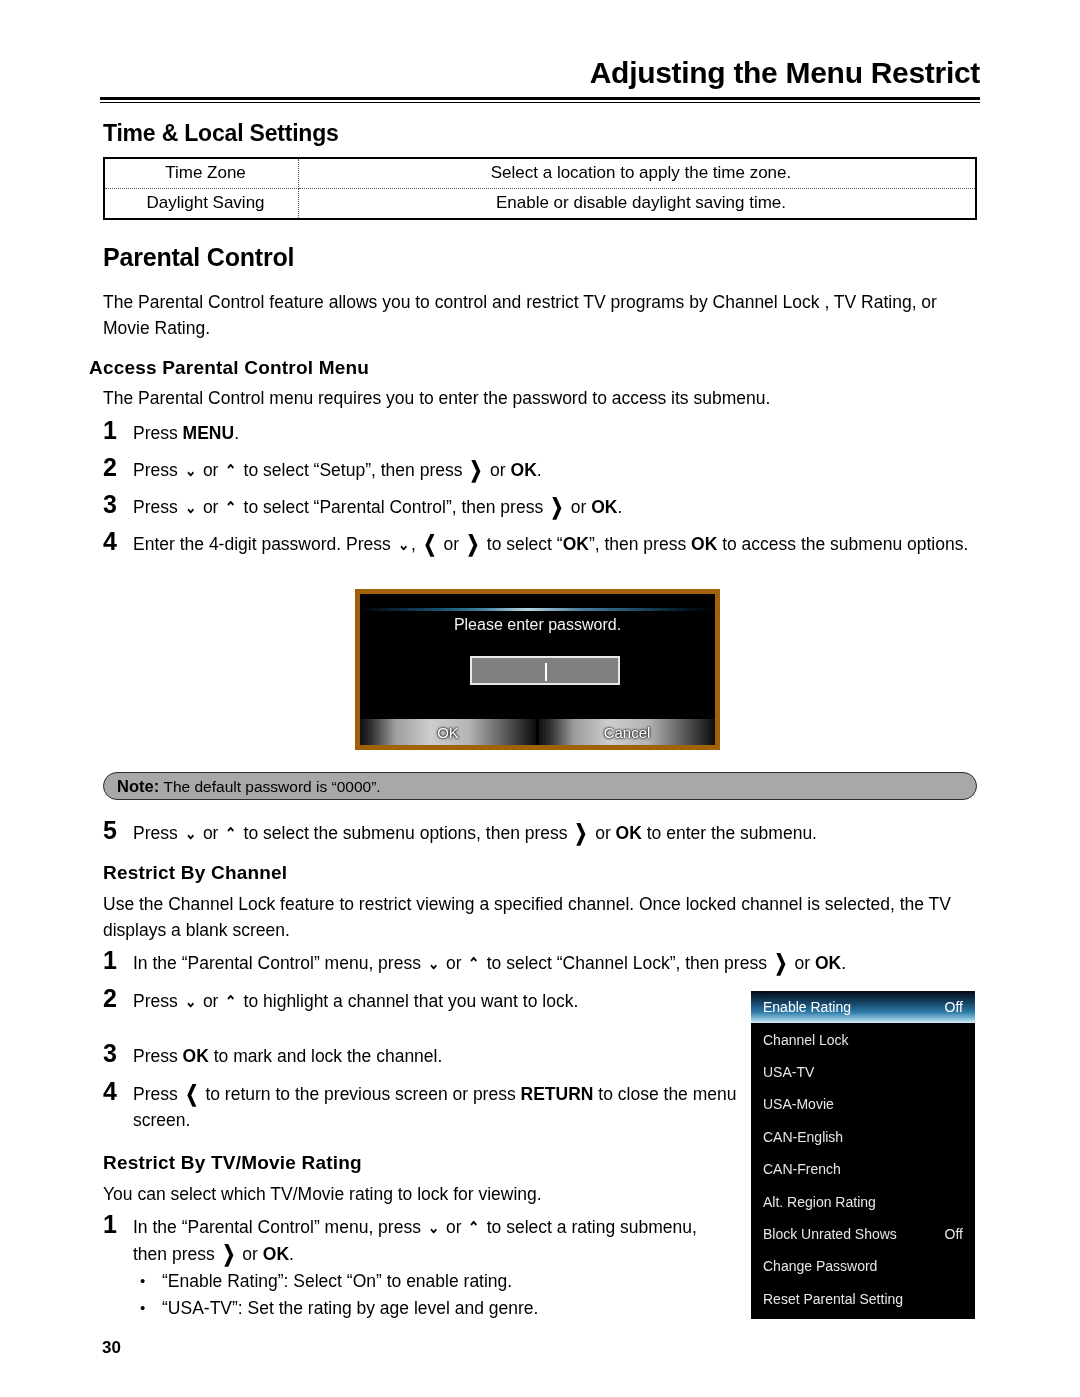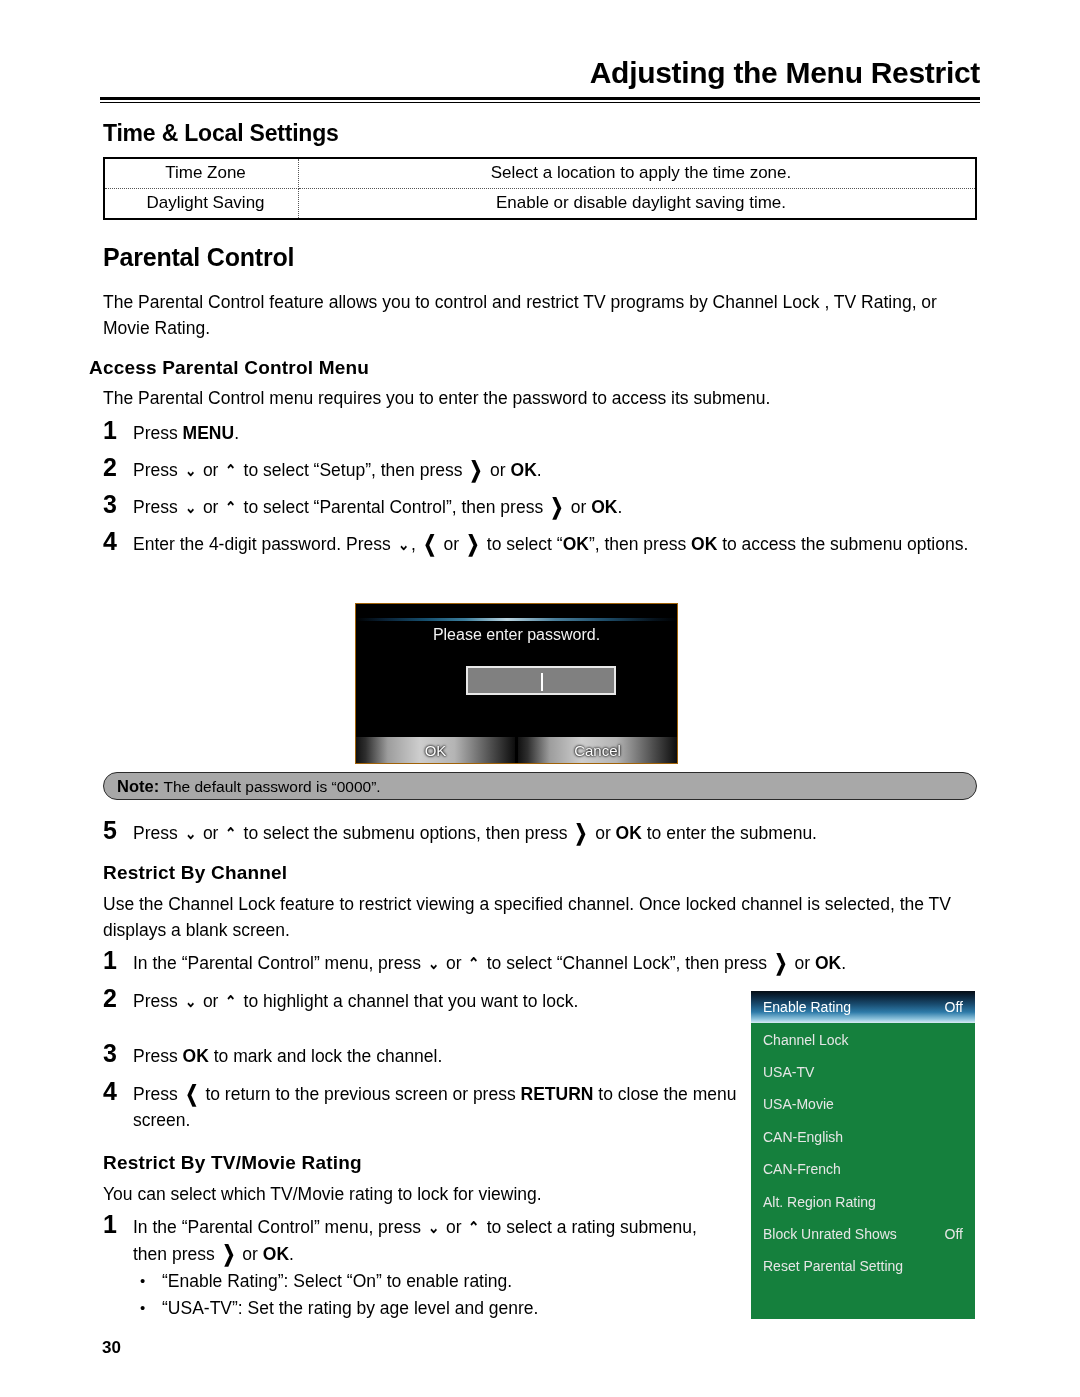--- a/index.html
+++ b/index.html
@@ -162,25 +162,25 @@
     font-size: 15.5px;
     color: #000;
     white-space: nowrap;
   }
   .note-label { font-weight: 700; font-size: 16.5px; }
 
   
   .tv-dialog {
     position: absolute;
     left: 355px;
-    top: 603px;
-    width: 323px;
+    top: 589px;
+    width: 365px;
     height: 161px;
     background: #000000;
-    border: 1px solid #a16207;
+    border: 5px solid #a16207;
     box-sizing: border-box;
     overflow: hidden;
   }
   .tv-dialog-topline {
     position: absolute;
     left: 0;
     top: 14px;
     width: 100%;
     height: 3px;
     background: linear-gradient(to right,
@@ -243,21 +243,21 @@
     text-shadow: 0 0 2px #000, 0 0 3px #000;
   }
 
   
   .tv-menu {
     position: absolute;
     left: 751px;
     top: 991px;
     width: 224px;
     height: 328px;
-    background: #15803d;
+    background: #000000;
     box-sizing: border-box;
     overflow: hidden;
   }
   .tv-menu-item {
     position: relative;
     height: 32.4px;
     display: flex;
     align-items: center;
     padding: 0 12px;
     color: #e6e6e6;
@@ -432,18 +432,22 @@
   </div>
   <div class="tv-menu-item">
     <span class="tv-menu-label">Alt. Region Rating</span>
     <span class="tv-menu-value"></span>
   </div>
   <div class="tv-menu-item">
     <span class="tv-menu-label">Block Unrated Shows</span>
     <span class="tv-menu-value">Off</span>
   </div>
   <div class="tv-menu-item">
+    <span class="tv-menu-label">Change Password</span>
+    <span class="tv-menu-value"></span>
+  </div>
+  <div class="tv-menu-item">
     <span class="tv-menu-label">Reset Parental Setting</span>
     <span class="tv-menu-value"></span>
   </div>
 </div>
 
 <div class="page-number">30</div>
 
 </body></html>

